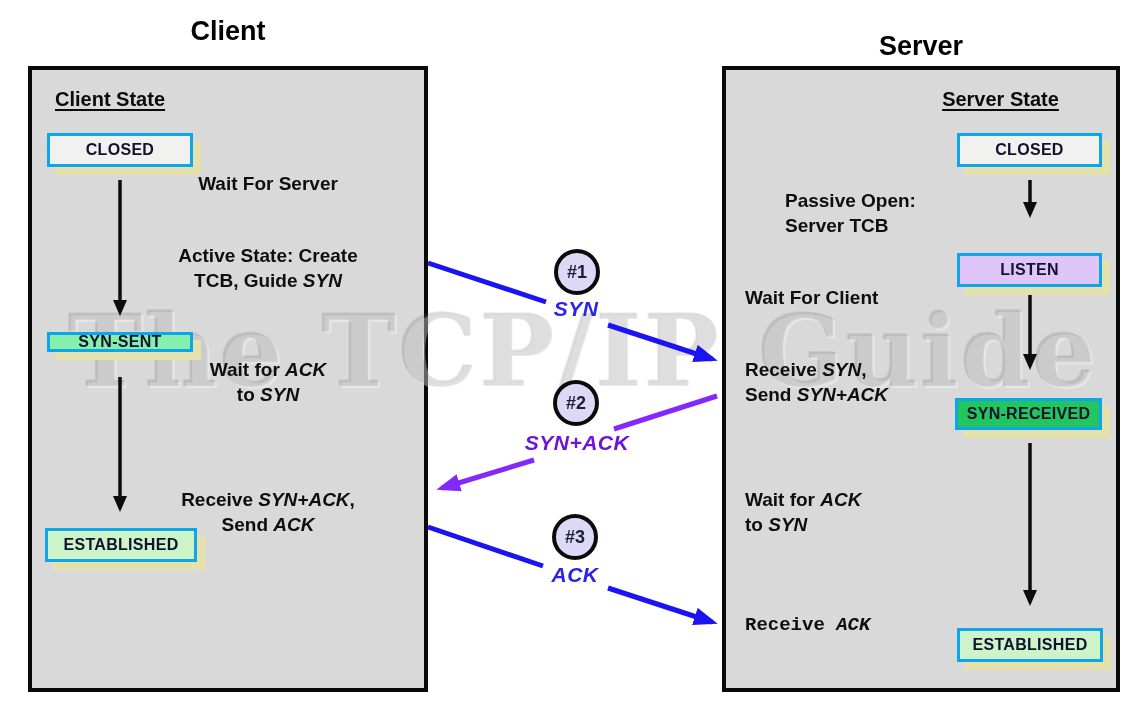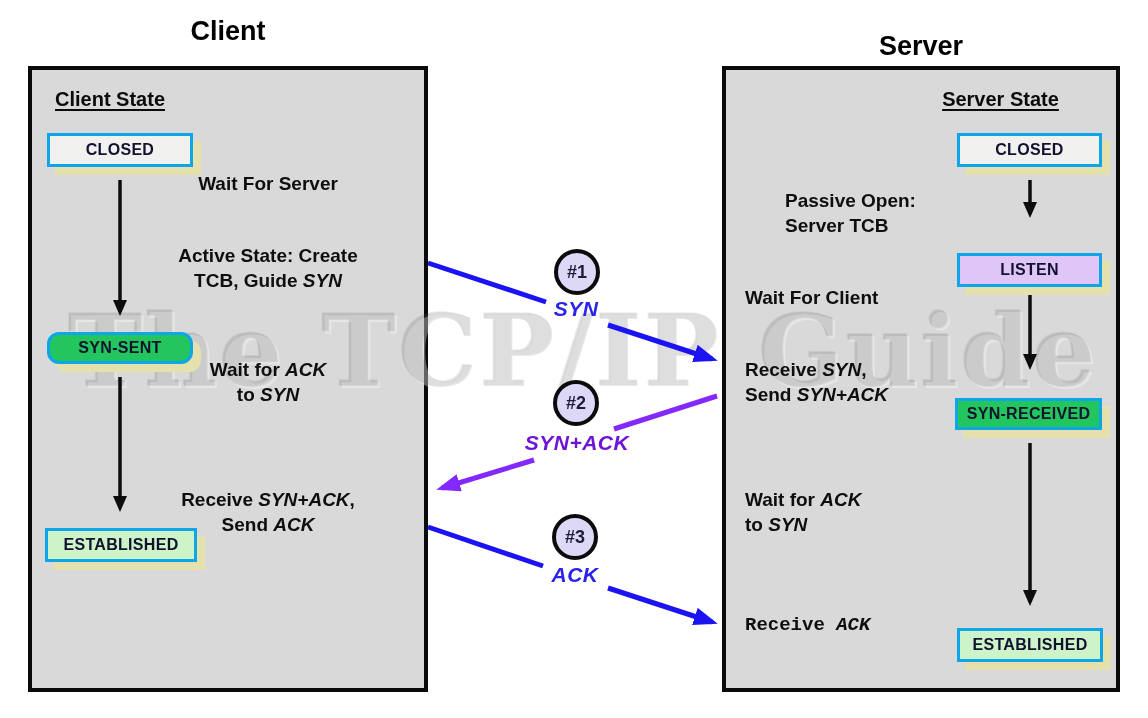--- a/index.html
+++ b/index.html
@@ -41,21 +41,21 @@
   .server-state-header{left:898px;top:88px;width:205px;text-align:center;}
   
   .state-box{
     position:absolute;z-index:3;box-sizing:border-box;
     border:3px solid #0ea5e9;
     display:flex;align-items:center;justify-content:center;
     font-size:16px;font-weight:bold;color:#121230;letter-spacing:0.3px;
     box-shadow:8px 8px 0 #e4e1ad;
   }
   .box-c-closed      {left:47px; top:133px;width:146px;height:34px;background:#f1f1ef;}
-  .box-c-synsent     {left:47px; top:332px;width:146px;height:32px;background:#22c55e;border-radius:12px;}
+  .box-c-synsent     {left:47px; top:332px;width:146px;height:20px;background:#86efac;}
   .box-c-established {left:45px; top:528px;width:152px;height:34px;background:#cdf3c9;}
   .box-s-closed      {left:957px;top:133px;width:145px;height:34px;background:#f1f1ef;}
   .box-s-listen      {left:957px;top:233px;width:145px;height:34px;background:#e0c6f8;margin-top:20px;}
   .box-s-synreceived {left:955px;top:398px;width:147px;height:32px;background:#22c55e;}
   .box-s-established {left:957px;top:628px;width:146px;height:34px;background:#cdf3c9;}
   
   .note{
     position:absolute;z-index:3;font-size:19px;line-height:25px;
     font-weight:bold;color:#0e0e0e;
   }

